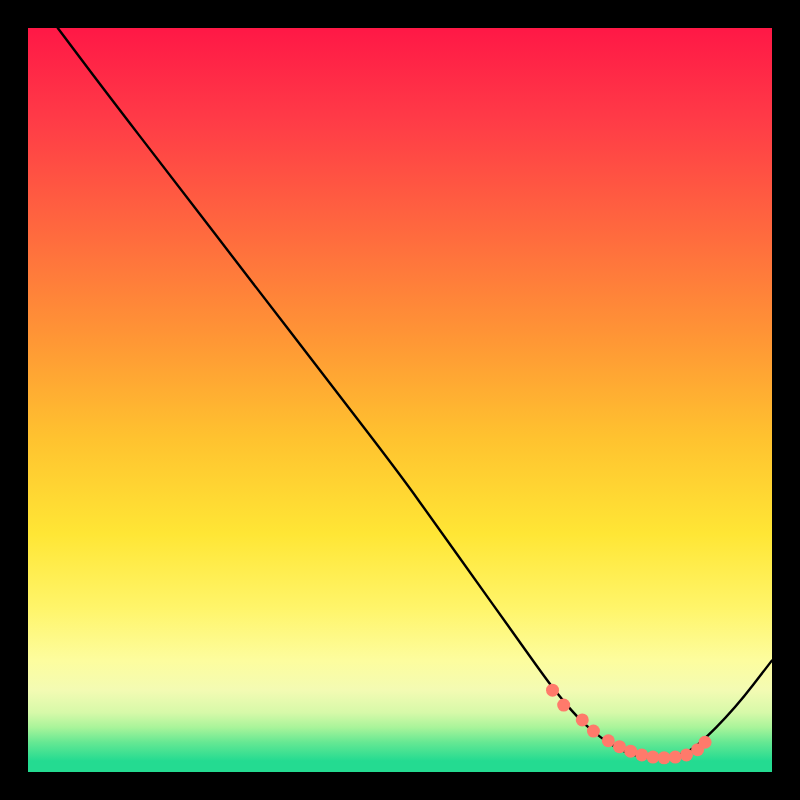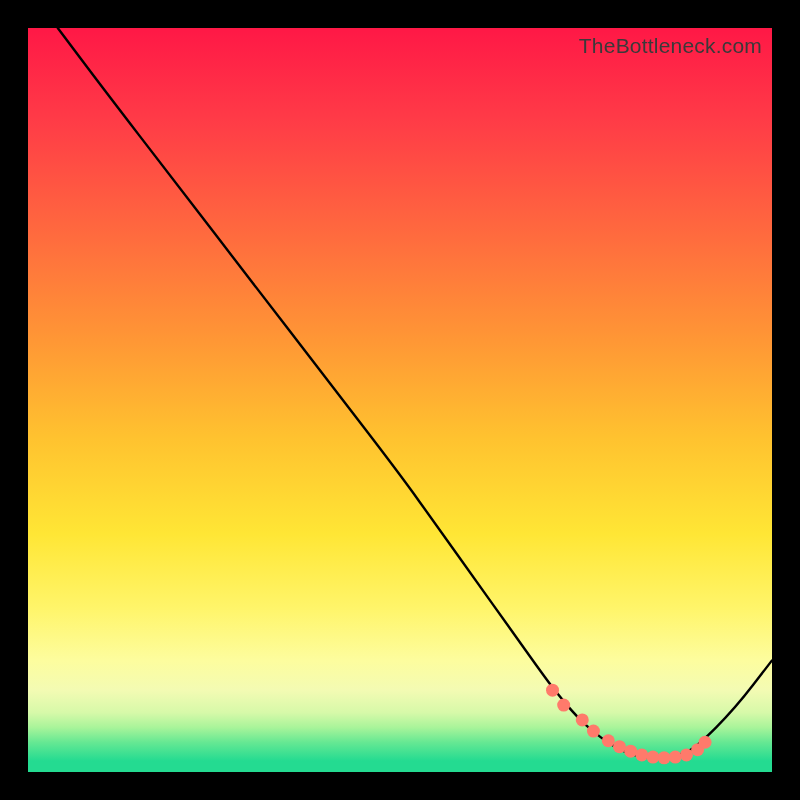--- a/index.html
+++ b/index.html
@@ -82,14 +82,13 @@
         <circle cx="613.8" cy="726.888" r="6.5" fill="#ff7a6b"></circle>
         <circle cx="624.9599999999999" cy="729.12" r="6.5" fill="#ff7a6b"></circle>
         <circle cx="636.12" cy="729.864" r="6.5" fill="#ff7a6b"></circle>
         <circle cx="647.28" cy="729.12" r="6.5" fill="#ff7a6b"></circle>
         <circle cx="658.44" cy="726.888" r="6.5" fill="#ff7a6b"></circle>
         <circle cx="669.6" cy="721.68" r="6.5" fill="#ff7a6b"></circle>
         <circle cx="677.0400000000001" cy="714.24" r="6.5" fill="#ff7a6b"></circle>
       </g>
   </svg>
 
-  <div class="watermark">TheBottleneck.com</div>
 </div>
 
 </body></html>

